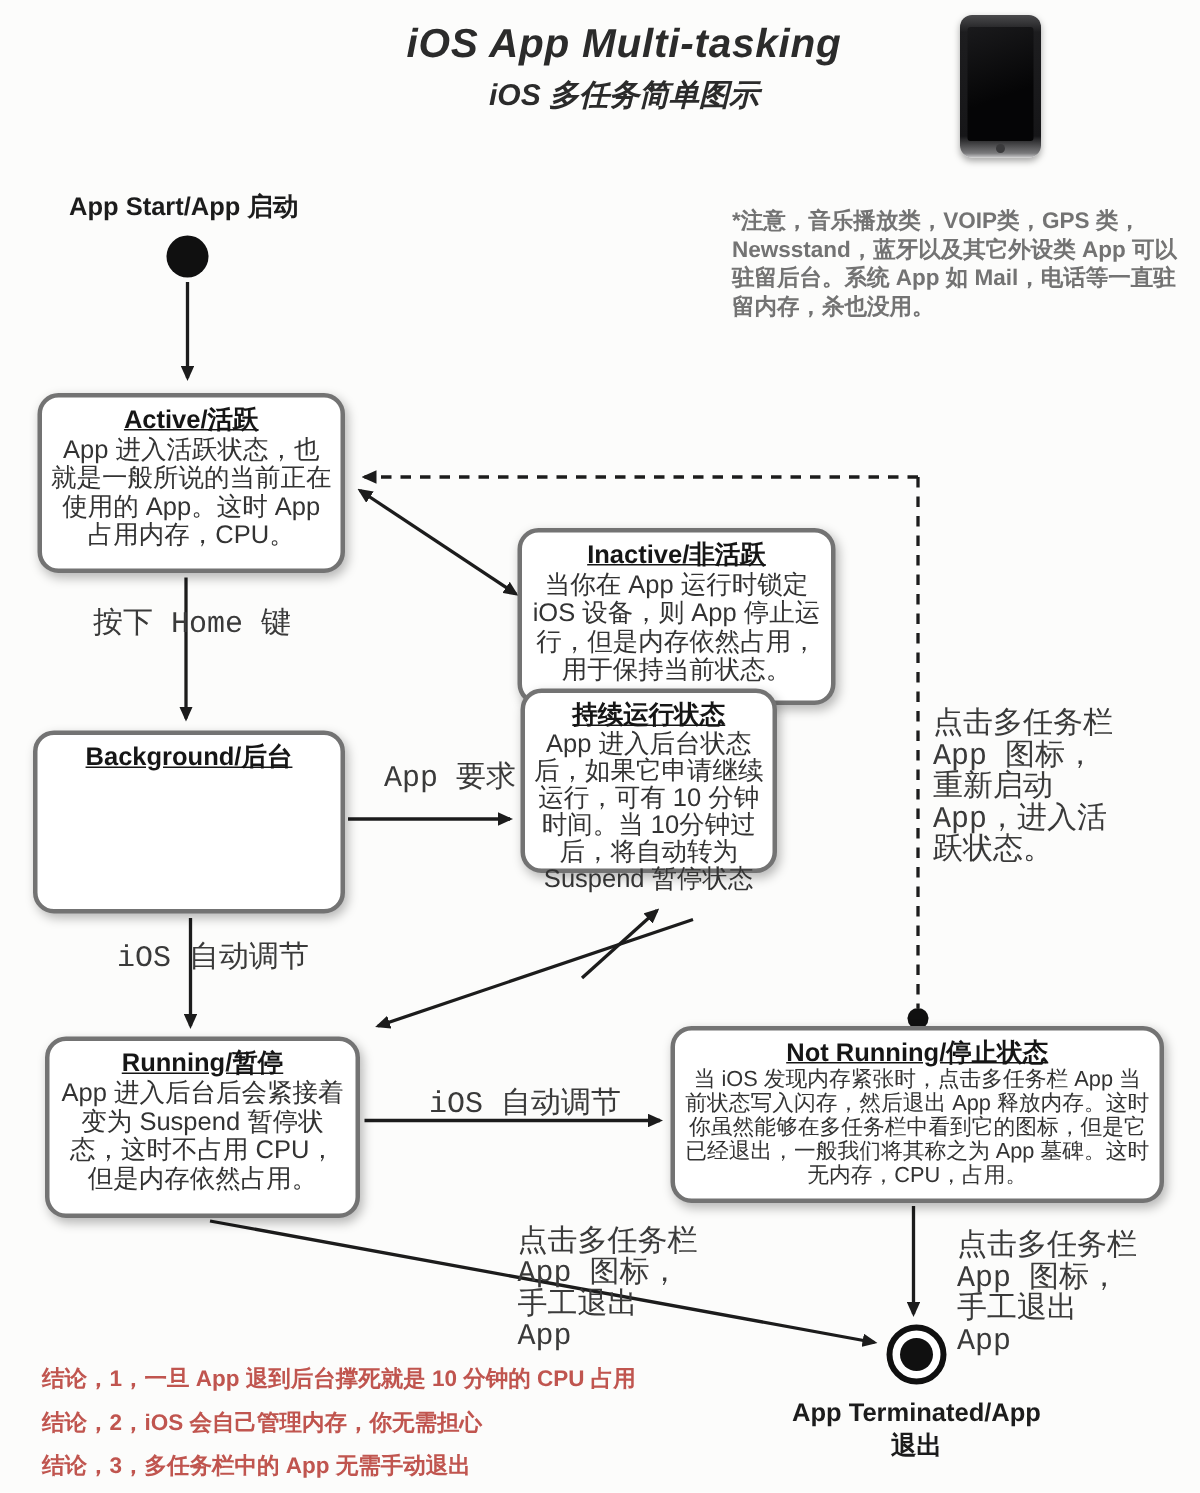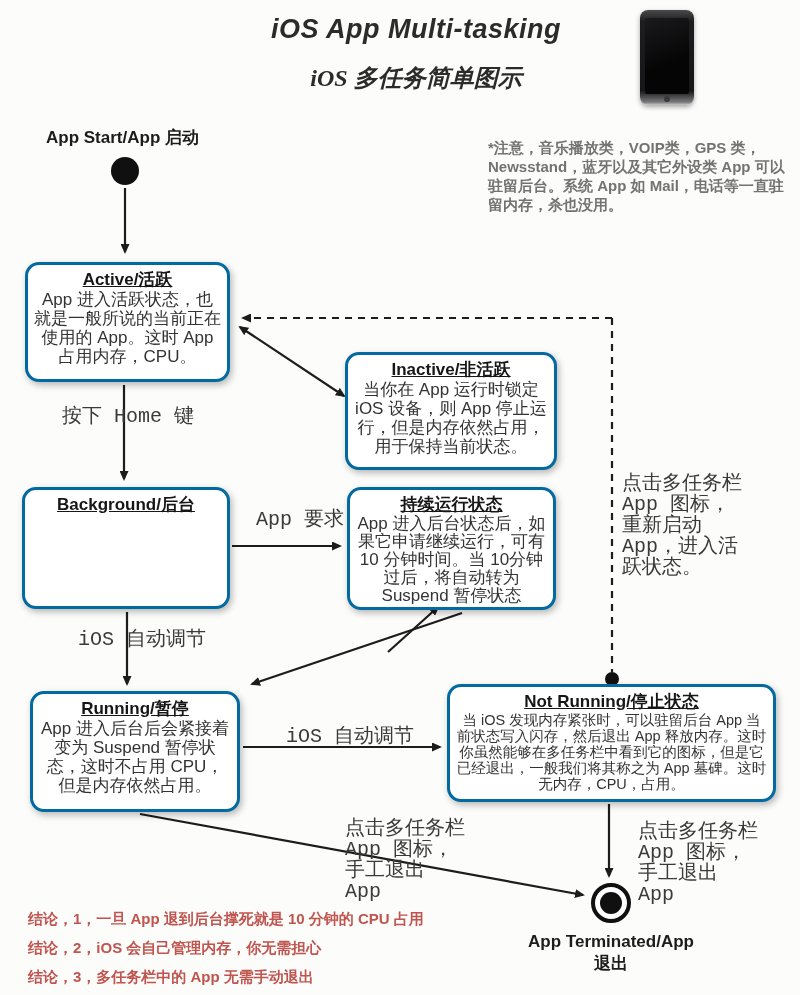--- a/index.html
+++ b/index.html
@@ -15,21 +15,21 @@
   }
   
   .title-block{
     position:absolute;left:186px;top:14px;width:460px;
     text-align:center;color:#2b2b2b;
   }
   .title-line1{
     font-size:27px;font-weight:bold;font-style:italic;letter-spacing:.5px;
   }
   .title-line2{
-    font-size:24px;font-weight:bold;font-style:italic;margin-top:17px;font-family:Liberation Serif, serif;
+    font-size:20px;font-weight:bold;font-style:italic;margin-top:5px;
   }
   
   .phone{
     position:absolute;left:640px;top:10px;width:54px;height:95px;
     background:linear-gradient(180deg,#4a4a4c 0%,#1d1d1f 12%,#161618 85%,#7a7a7c 97%,#c7c7c9 100%);
     border-radius:8px;
     box-shadow:0 2px 5px rgba(0,0,0,.35);
   }
   .phone .screen{
     position:absolute;left:5px;top:8px;right:5px;bottom:11px;
@@ -47,38 +47,38 @@
   }
   .conclusions{
     position:absolute;left:28px;top:910px;width:440px;
     font-size:15px;color:#c0554f;font-weight:bold;
   }
   .conclusion-line{margin-bottom:10px;}
   
   .state-box{
     position:absolute;
     background:#ffffff;
-    border:3px solid #0369a1;
+    border:3px solid #737373;
     border-radius:14px;
     box-shadow:2px 3px 7px rgba(0,0,0,.28);
     box-sizing:border-box;
     padding:4px 6px;
     text-align:center;
     color:#2c2c2c;
   }
   .state-title{
     font-weight:bold;text-decoration:underline;font-size:17px;line-height:21px;
     color:#161616;
   }
   .state-body{font-size:17px;line-height:19px;color:#333;}
   #box-active{left:25px;top:262px;width:205px;height:120px;}
   #box-inactive{left:345px;top:352px;width:212px;height:118px;}
   #box-background{left:22px;top:487px;width:208px;height:122px;}
   #box-background .state-body{line-height:21px;}
-  #box-continuous{left:347px;top:487px;width:209px;height:123px;}
+  #box-continuous{left:347px;top:459px;width:171px;height:123px;}
   #box-continuous .state-body{line-height:18px;}
   #box-suspend{left:30px;top:691px;width:210px;height:121px;}
   #box-notrunning{left:447px;top:684px;width:329px;height:118px;}
   #box-notrunning .state-body{font-size:14.5px;line-height:16px;}
   
   .start-node{
     position:absolute;left:111px;top:157px;width:28px;height:28px;
     background:#101010;border-radius:50%;
   }
   .end-node{
@@ -178,21 +178,21 @@
     <div class="state-body">App 进入后台状态后，如果它申请继续运行，可有 10 分钟时间。当 10分钟过后，将自动转为 Suspend 暂停状态</div>
   </div>
 
   <div class="state-box" id="box-suspend">
     <div class="state-title">Running/暂停</div>
     <div class="state-body">App 进入后台后会紧接着变为 Suspend 暂停状态，这时不占用 CPU，但是内存依然占用。</div>
   </div>
 
   <div class="state-box" id="box-notrunning">
     <div class="state-title">Not Running/停止状态</div>
-    <div class="state-body">当 iOS 发现内存紧张时，可以驻留后台 App 当前状态写入闪存，然后退出 App 释放内存。这时你虽然能够在多任务栏中看到它的图标，但是它已经退出，一般我们将其称之为 App 墓碑。这时无内存，CPU，占用。</div>
+    <div class="state-body">当 iOS 发现内存紧张时，点击多任务栏 App 当前状态写入闪存，然后退出 App 释放内存。这时你虽然能够在多任务栏中看到它的图标，但是它已经退出，一般我们将其称之为 App 墓碑。这时无内存，CPU，占用。</div>
   </div>
 
   <div class="edge-label" id="lbl-home">按下 Home 键</div>
   <div class="edge-label" id="lbl-request">App 要求</div>
   <div class="edge-label" id="lbl-auto1">iOS 自动调节</div>
   <div class="edge-label" id="lbl-auto2">iOS 自动调节</div>
   <div class="edge-label" id="lbl-relaunch">点击多任务栏
 App 图标，
 重新启动
 App，进入活

